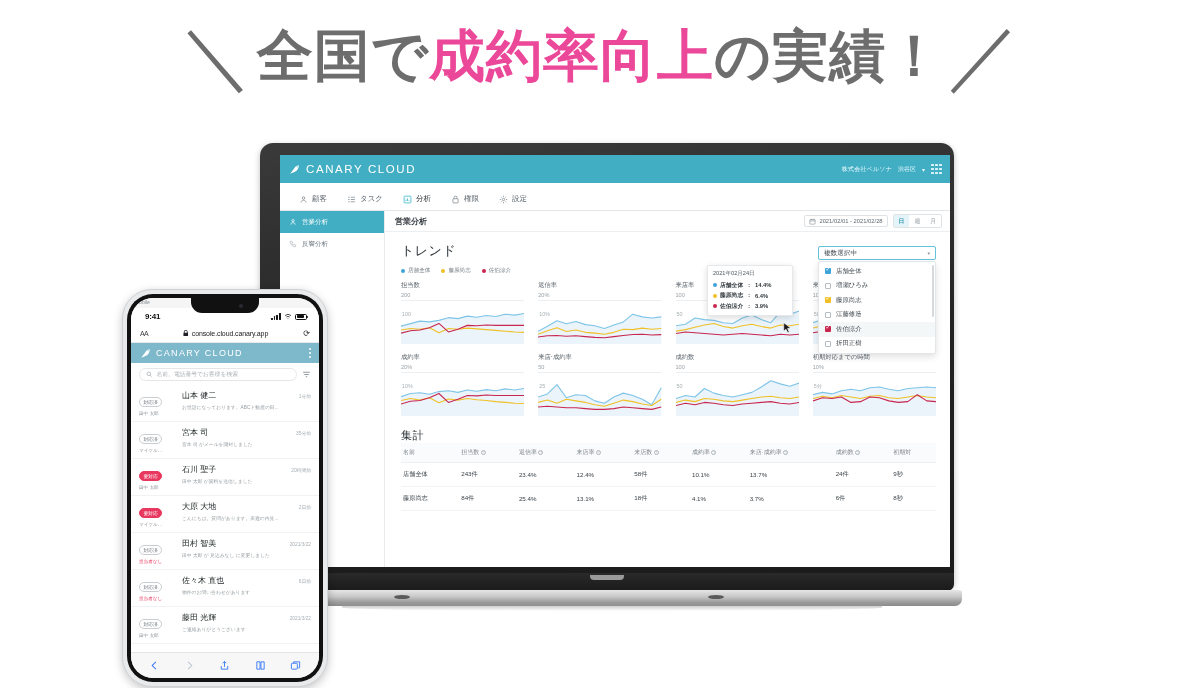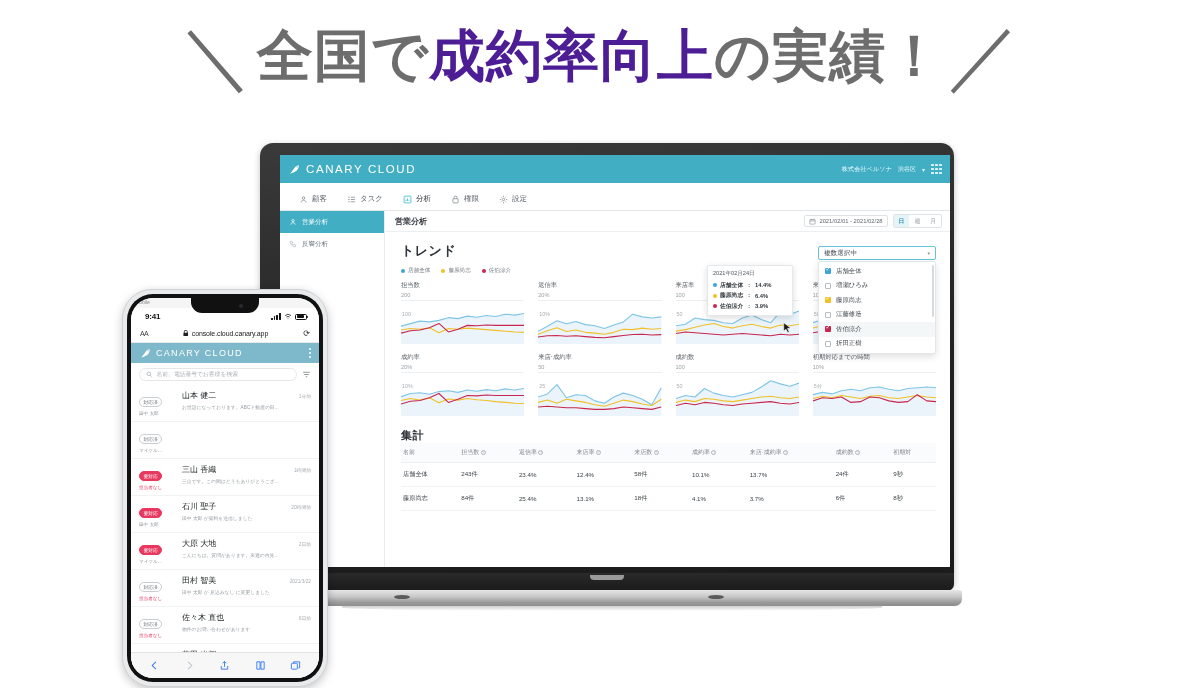--- a/index.html
+++ b/index.html
@@ -17,21 +17,21 @@
   #headline .slash {
     font-size:74px; font-weight:400; color:#6d6d6d; line-height:1;
     display:inline-block;
   }
   #headline .slash.l { transform:skewX(0deg); }
   .hl-text {
     font-size:56px; font-weight:700; letter-spacing:1px; color:#6d6d6d;
     line-height:1; white-space:nowrap;
     font-family:"DejaVu Sans", sans-serif;
   }
-  .hl-accent { color:#4c1d95; }
+  .hl-accent { color:#ec4899; }
 
   
   #laptop { position:absolute; left:252px; top:143px; width:710px; height:495px; }
   #laptop-lid {
     position:absolute; left:8px; top:0; width:694px; height:443px;
     background:linear-gradient(175deg,#3a3a3a 0%,#222 50%,#1b1b1b 100%);
     border-radius:13px 13px 4px 4px;
     box-shadow:0 2px 6px rgba(0,0,0,.25);
   }
   #laptop-screen {
@@ -124,21 +124,21 @@
     border-radius:2px; padding:1.5px 4px; font-size:5.8px; color:#5f6a72;
   }
   .cal-ico { width:7px; height:7px; display:block; color:#7d878e; }
   .seg { display:flex; border:1px solid #dfe3e6; border-radius:2px; overflow:hidden; }
   .seg span {
     font-size:5.8px; padding:1.5px 5px; color:#8b949b; background:#fff; cursor:pointer;
   }
   .seg span.on { background:#e4f4f8; color:#2b93ab; font-weight:700; }
 
   .panel { padding:10px 14px 0 16px; position:relative; }
-  .section-title { font-size:13px; font-weight:700; color:#2f353a; letter-spacing:.5px; }
+  .section-title { font-size:13px; font-weight:400; color:#2f353a; letter-spacing:.5px; }
   .legend { display:flex; gap:11px; margin-top:7px; }
   .legend-item { display:flex; align-items:center; gap:3px; font-size:5.6px; color:#6f787f; }
   .dot { width:4px; height:4px; border-radius:50%; display:block; }
 
   .chart-grid {
     display:grid; grid-template-columns:repeat(4,1fr); gap:0 14px; margin-top:6px;
   }
   .chart-cell { position:relative; }
   .chart-label { font-size:6.3px; color:#5c656c; margin-bottom:2px; }
   .chart-top-val {
@@ -725,29 +725,26 @@
           <div class="ph-row-main">
             <div class="ph-row-top">
               <span class="ph-name">山本 健二</span>
               <span class="ph-time-ago">1分前</span>
             </div>
             <div class="ph-msg">お世話になっております。ABCド動産の田...</div>
           </div>
         </div>
         <div class="ph-row">
           <div class="ph-row-left"><span class="badge">対応済</span><div class="sublabel">マイケル…</div></div>
-        </div>
-        <div class="ph-row">
-          <div class="ph-row-left"><span class="badge urgent">要対応</span><div class="sublabel none">担当者なし</div></div>
           <div class="ph-row-main">
             <div class="ph-row-top">
-              <span class="ph-name">三山 香織</span>
-              <span class="ph-time-ago">1時間前</span>
-            </div>
-            <div class="ph-msg">三山です。この間はどうもありがとうござ...</div>
+              <span class="ph-name">宮本 司</span>
+              <span class="ph-time-ago">35分前</span>
+            </div>
+            <div class="ph-msg">宮本 司 がメールを開封しました</div>
           </div>
         </div>
         <div class="ph-row">
           <div class="ph-row-left"><span class="badge urgent">要対応</span><div class="sublabel">田中 太郎</div></div>
           <div class="ph-row-main">
             <div class="ph-row-top">
               <span class="ph-name">石川 聖子</span>
               <span class="ph-time-ago">20時間前</span>
             </div>
             <div class="ph-msg">田中 太郎 が資料を送信しました</div>

